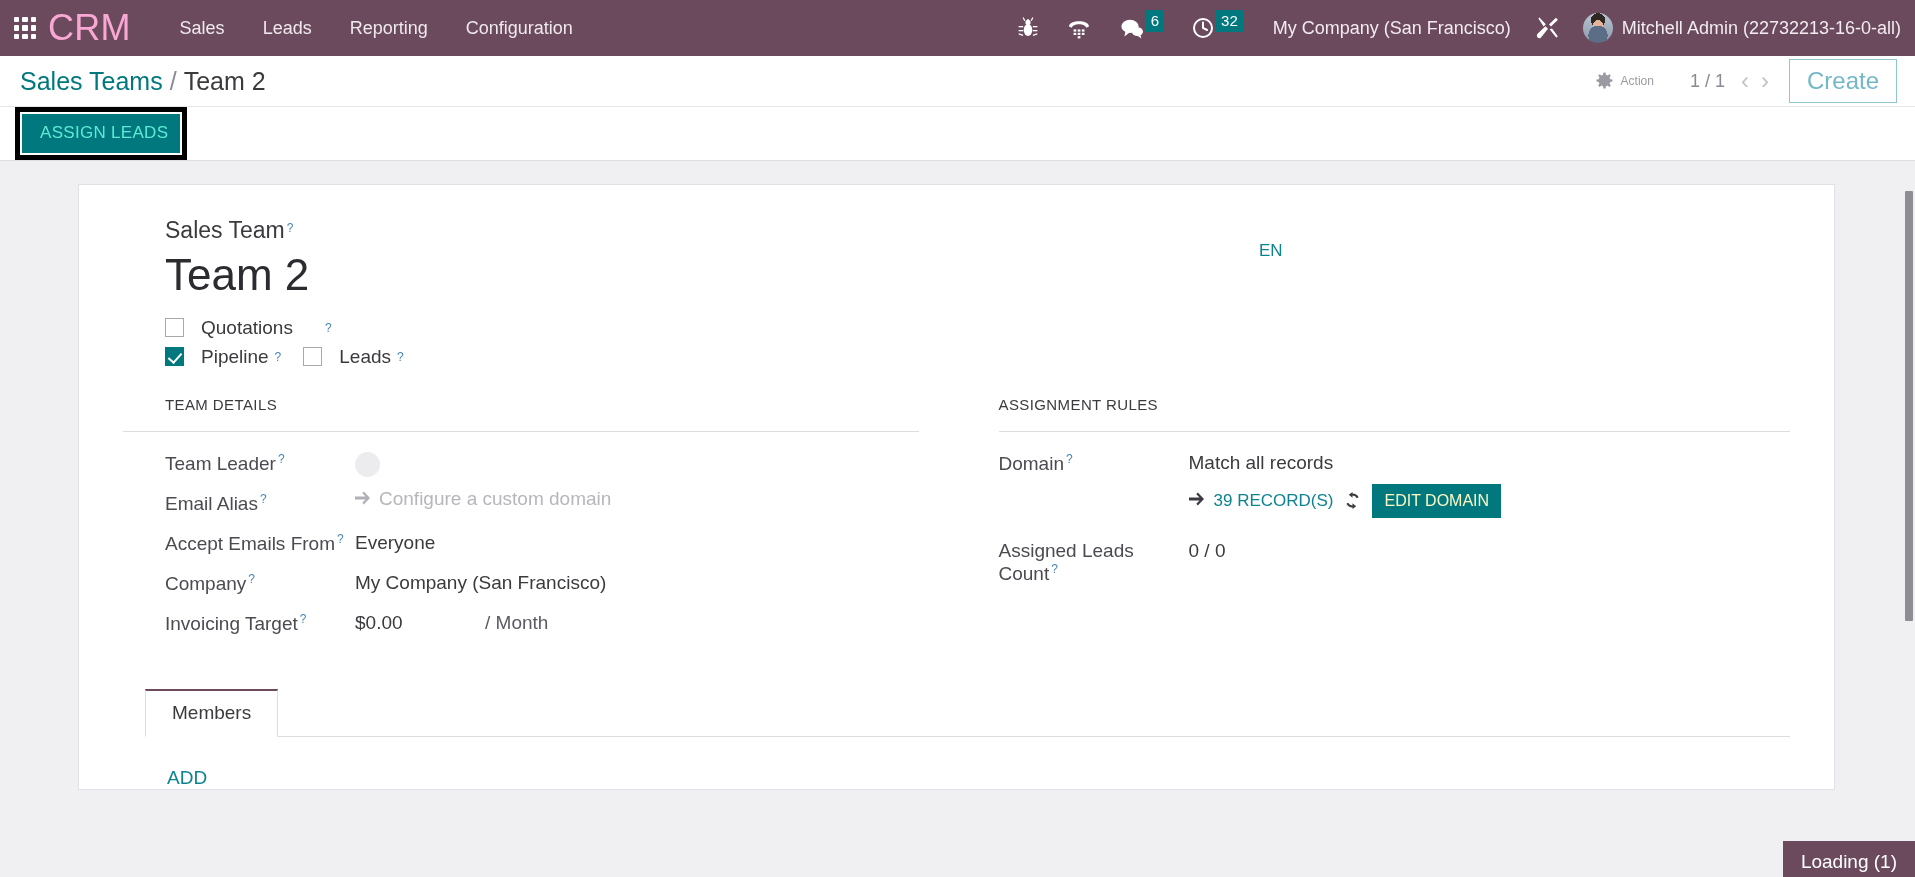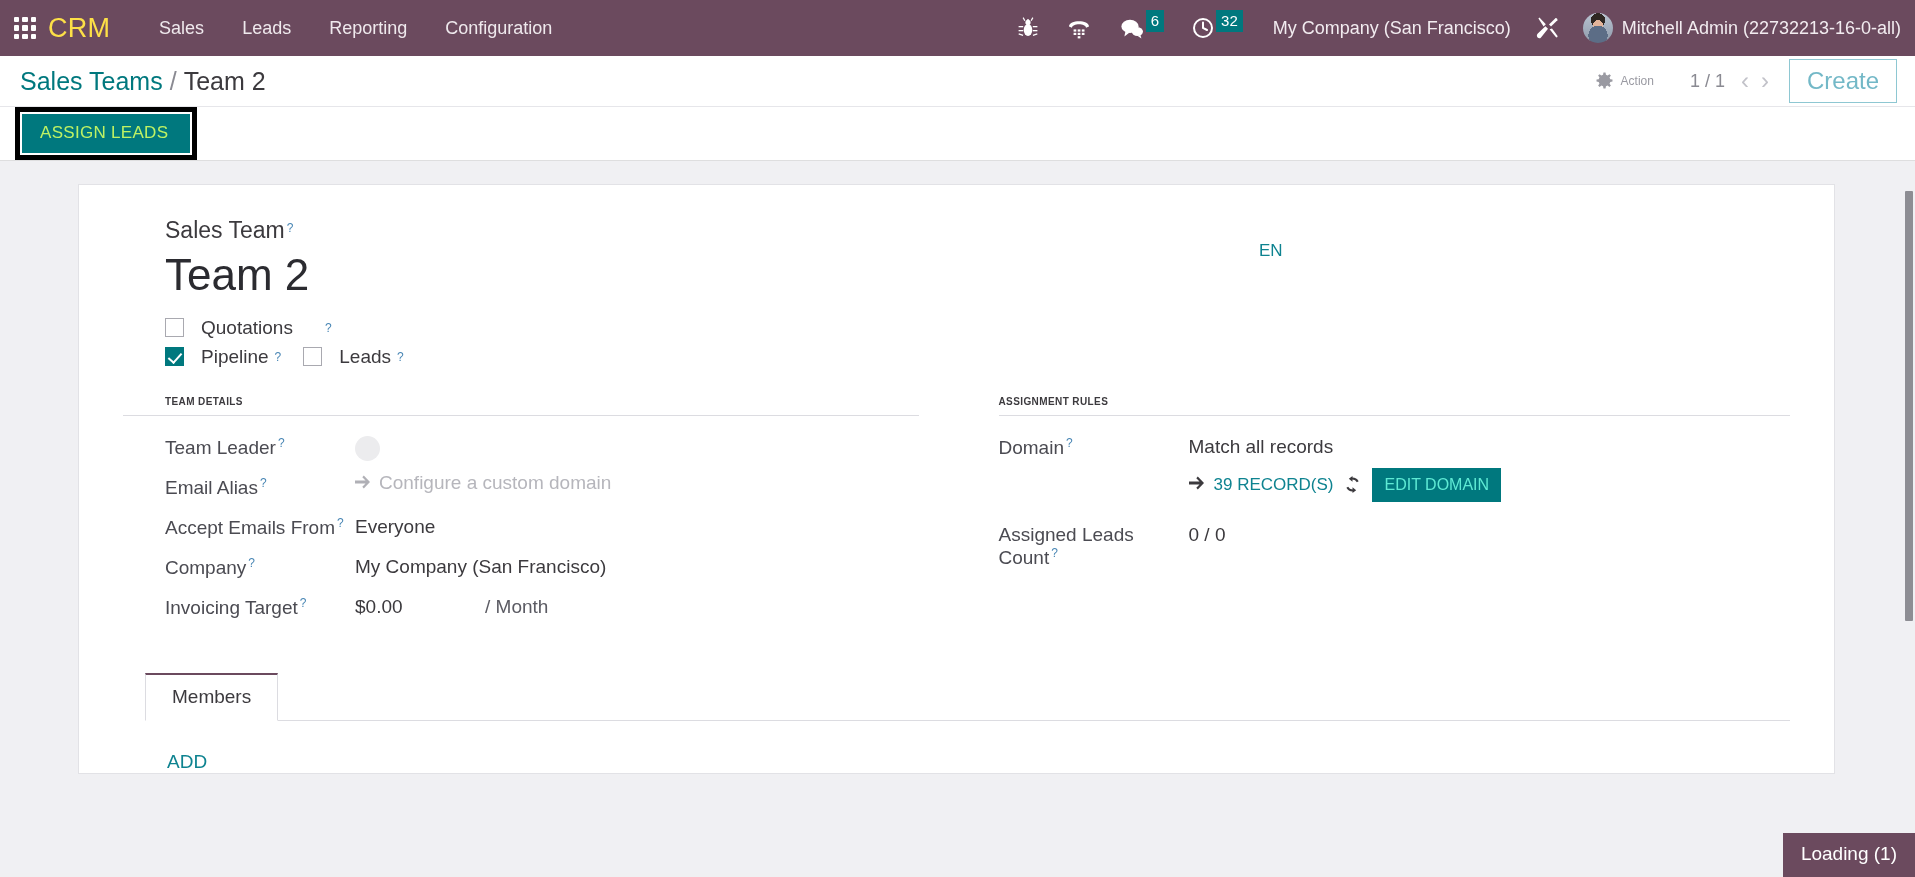--- a/index.html
+++ b/index.html
@@ -25,23 +25,23 @@
     width: 22px; height: 22px;
     margin-left: 14px; margin-right: 12px;
     display: grid;
     grid-template-columns: repeat(3, 1fr);
     grid-template-rows: repeat(3, 1fr);
     gap: 3px;
     cursor: pointer;
   }
   .apps-grid i { background: #ffffff; display: block; border-radius: 1px; }
   .brand {
-    font-size: 27px;
+    font-size: 36px;
     font-weight: 400;
-    color: #fde047;
+    color: #f9a8d4;
     margin-right: 30px;
     letter-spacing: .2px;
     cursor: pointer;
   }
   .menu-item {
     font-size: 18px;
     color: #efe9ed;
     padding: 0 19px;
     line-height: 56px;
     cursor: pointer;
@@ -161,23 +161,23 @@
   }
   .assign-wrap {
     border: 5px solid #000000;
     padding: 2px;
     background: #ffffff;
     display: inline-block;
     margin-left: 5px;
   }
   .assign-btn {
     background: #00787e;
-    color: #bef264;
+    color: #5eead4;
     font-size: 17px;
-    padding: 9px 22px 10px 18px;
+    padding: 9px 12px 10px 18px;
     border: none;
     cursor: pointer;
     letter-spacing: .3px;
     display: block;
     font-family: "Liberation Sans", sans-serif;
   }
 
   
   .page-area {
     background: #f0f0f3;
@@ -252,26 +252,26 @@
   .cbx-label { font-size: 19px; color: #3c3a3e; margin-right: 30px; }
 
   
   .cols {
     display: flex;
     margin-top: 28px;
   }
   .col { width: 50%; padding-right: 38px; }
   .col-right { padding-right: 0; padding-left: 42px; }
   .group-title {
-    font-size: 10px;
-    font-weight: bold;
+    font-size: 15px;
+    font-weight: normal;
     color: #3c3a3e;
     letter-spacing: .4px;
     padding-left: 42px;
-    padding-bottom: 8px;
+    padding-bottom: 18px;
     border-bottom: 1px solid #dcdce1;
     margin-bottom: 16px;
   }
   .col-right .group-title { padding-left: 0; }
   .frow {
     display: flex;
     align-items: flex-start;
     min-height: 40px;
     padding-left: 42px;
   }
@@ -313,21 +313,21 @@
   }
   .rec-link {
     color: #0e8390;
     font-size: 17px;
     cursor: pointer;
     margin-left: 7px;
   }
   .refresh-ic { margin: 0 11px; color: #3c3a3e; cursor: pointer; display: flex; }
   .edit-domain-btn {
     background: #00787e;
-    color: #5eead4;
+    color: #fef9c3;
     border: none;
     font-size: 16px;
     padding: 8px 12px;
     cursor: pointer;
     font-family: "Liberation Sans", sans-serif;
   }
 
   
   .notebook { margin-top: 40px; padding-left: 22px; }
   .tabs {
@@ -370,21 +370,21 @@
     cursor: pointer;
   }
 
   
   .loading-toast {
     position: fixed;
     right: 0; bottom: 0;
     background: #6b4a5e;
     color: #ffffff;
     font-size: 19px;
-    padding: 10px 18px 12px 18px;
+    padding: 10px 18px 4px 18px;
     z-index: 50;
   }
 </style>
 </head>
 <body>
 
 <div class="navbar">
   <div class="apps-grid">
     <i></i>
       <i></i>

